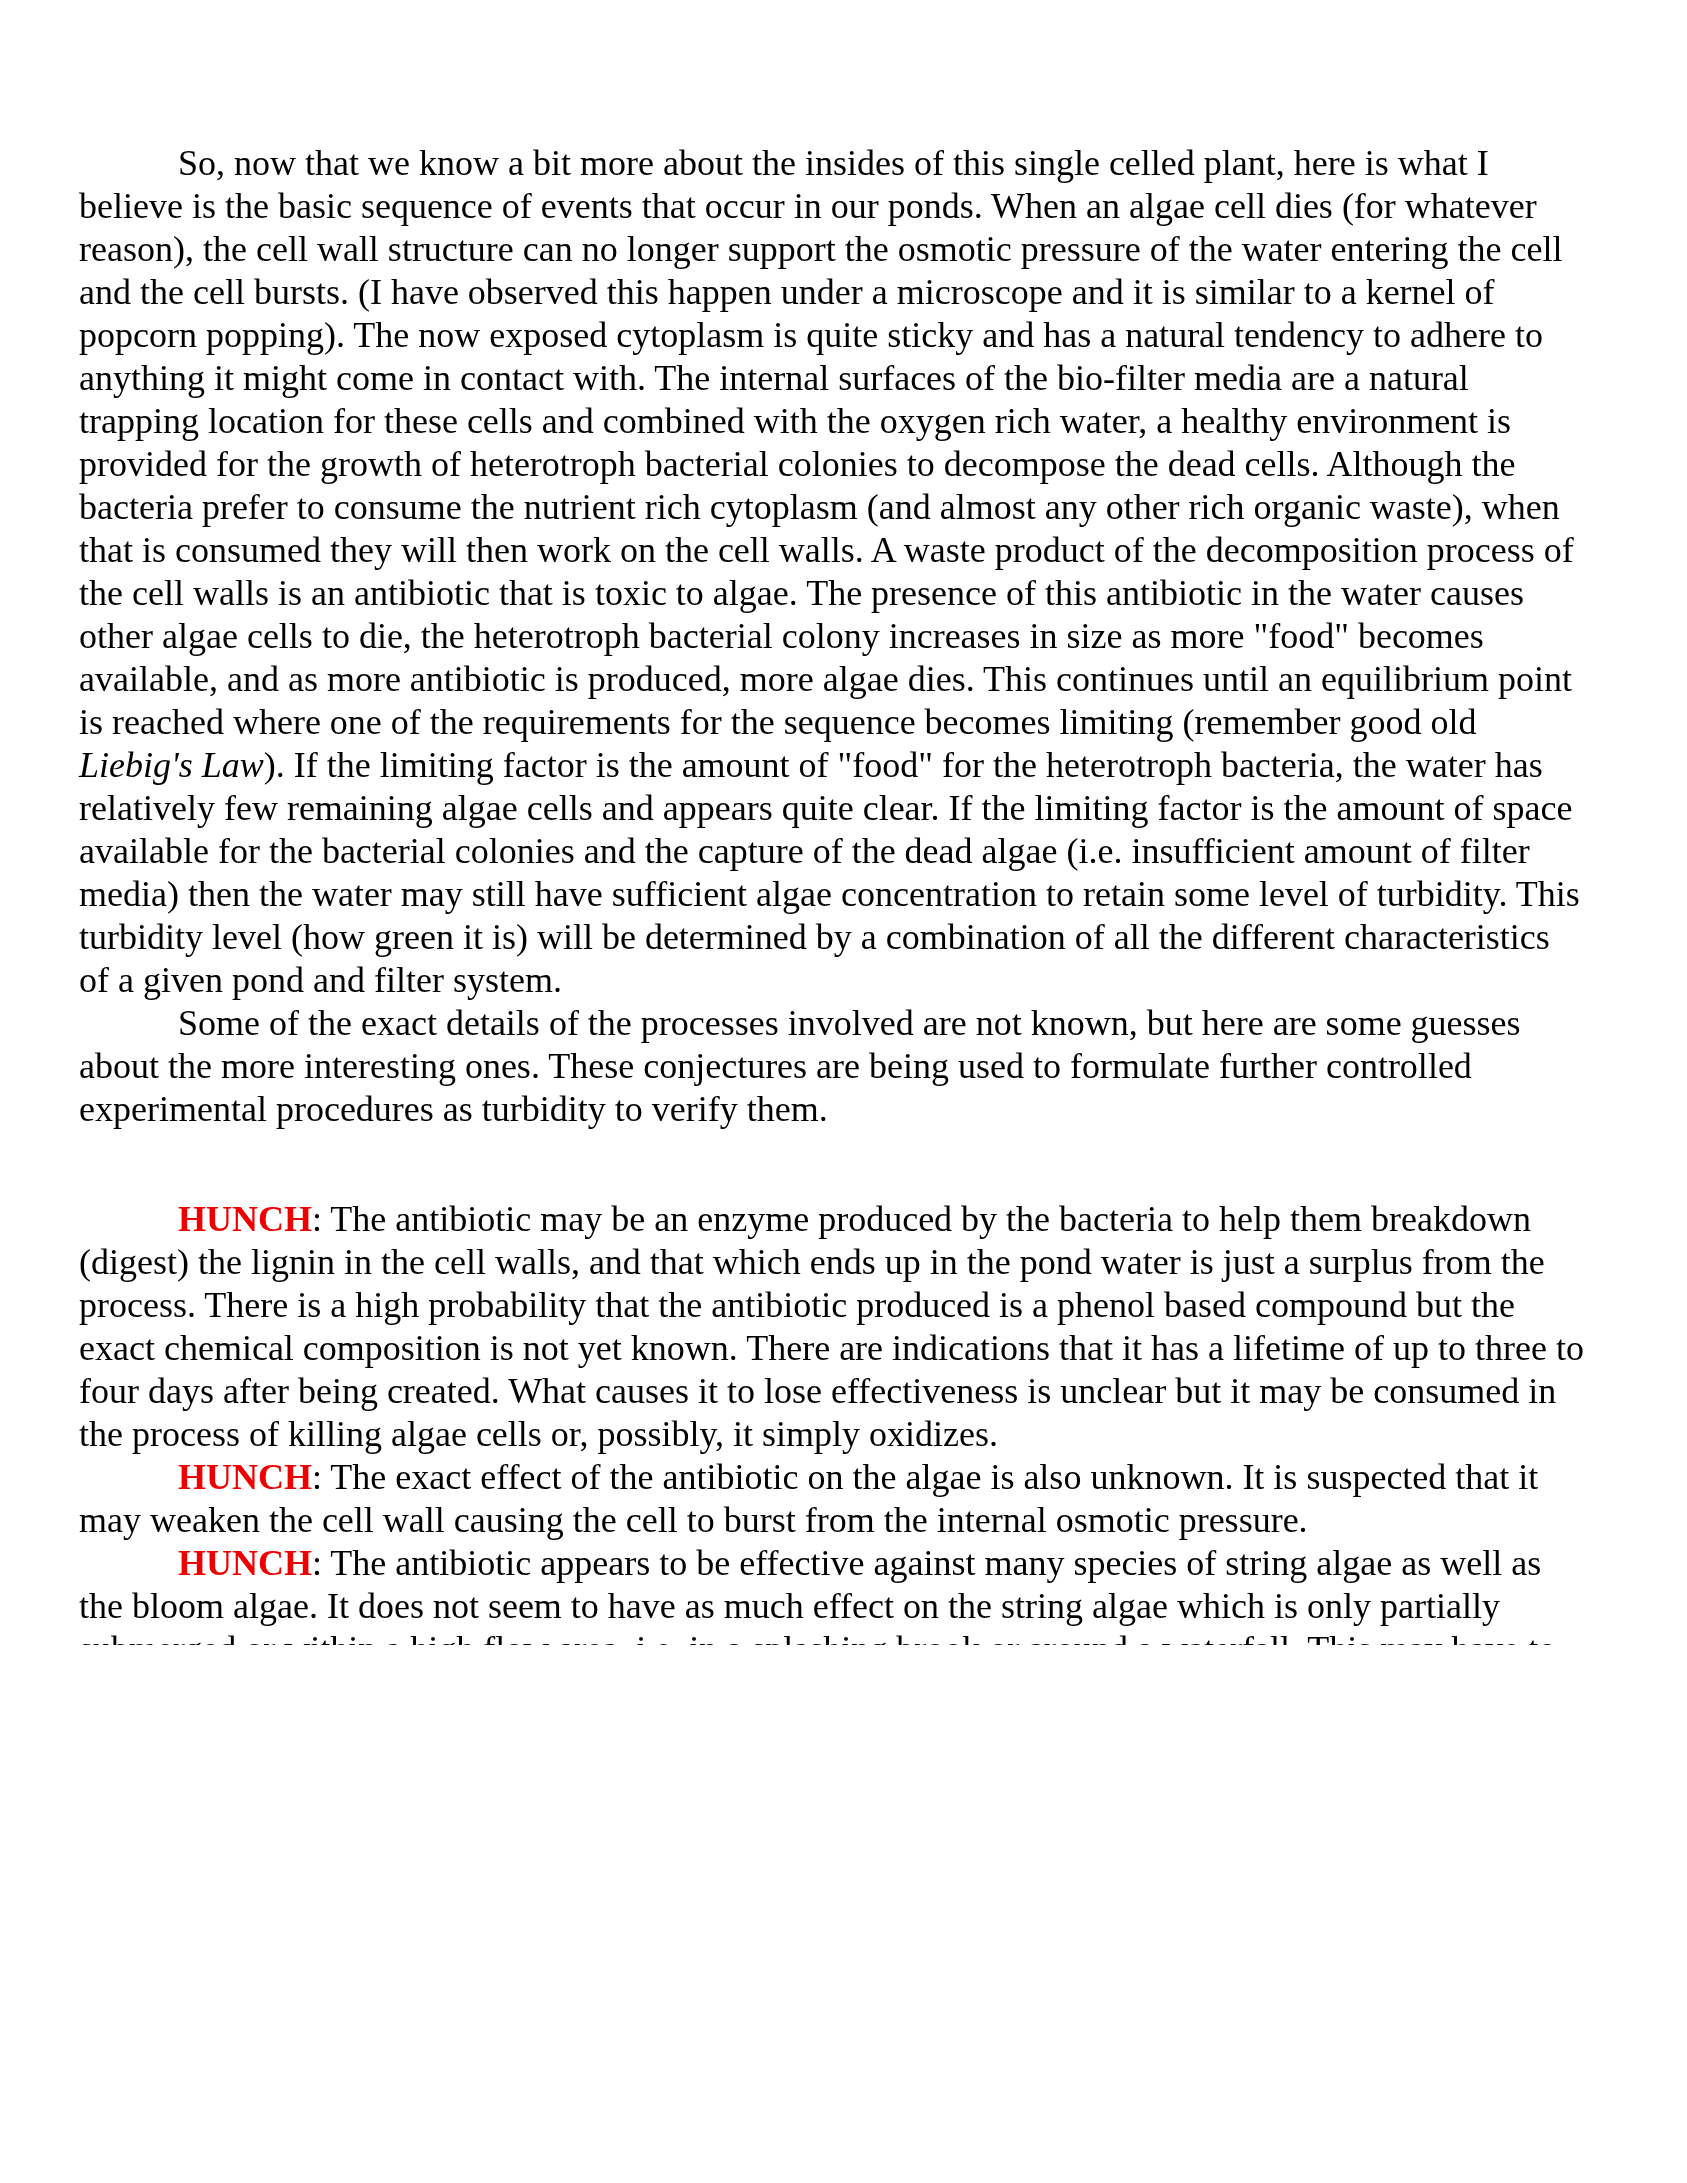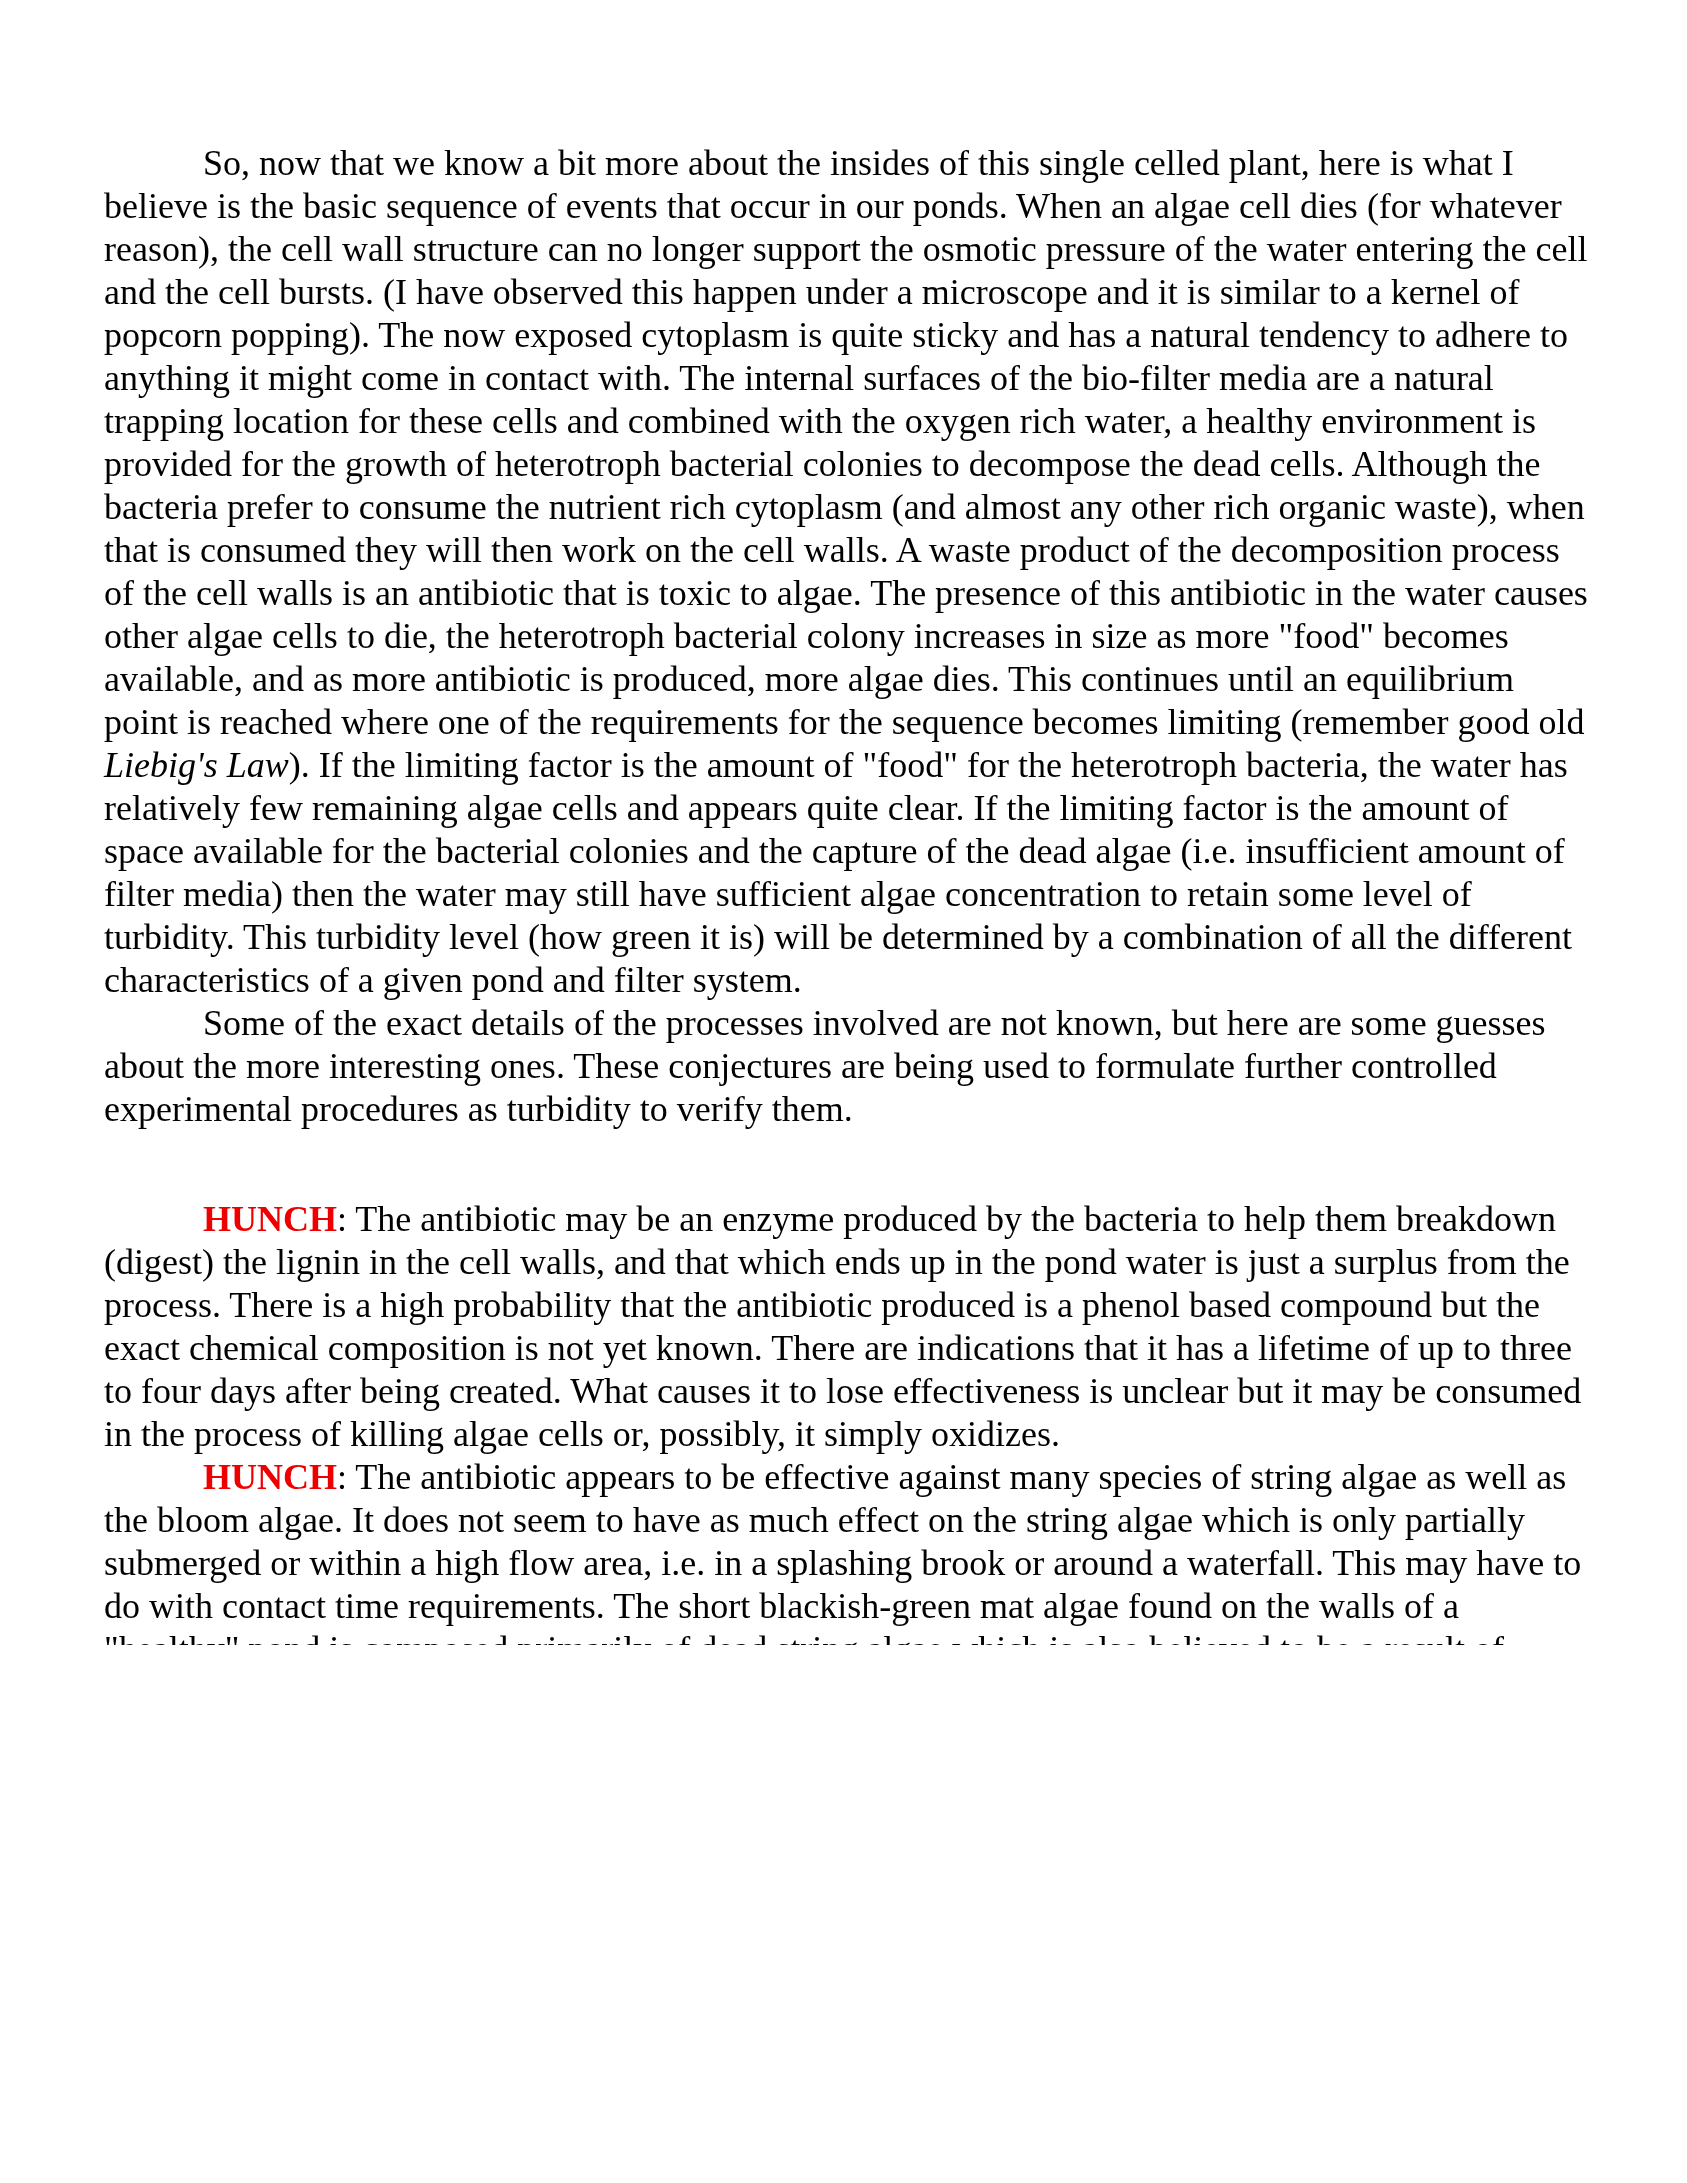--- a/index.html
+++ b/index.html
@@ -7,21 +7,21 @@
     padding: 0;
     background: #ffffff;
   }
   .page {
     position: relative;
     width: 1687px;
     height: 1645px;
     margin: 0 auto;
     background: #ffffff;
     box-sizing: border-box;
-    padding: 142px 99px 0 104px;
+    padding: 142px 99px 0 79px;
     overflow: hidden;
   }
   .doc-text {
     font-family: "Liberation Serif", "DejaVu Serif", serif;
     font-size: 36px;
     line-height: 43px;
     color: #000000;
     text-align: left;
   }
   .para {
@@ -39,16 +39,17 @@
   }
 </style>
 </head>
 <body>
 
 <main class="page">
   <article class="doc-text" id="paragraphs">
       <p class="para"><span>So, now that we know a bit more about the insides of this single celled plant, here is what I believe is the basic sequence of events that occur in our ponds. When an algae cell dies (for whatever reason), the cell wall structure can no longer support the osmotic pressure of the water entering the cell and the cell bursts. (I have observed this happen under a microscope and it is similar to a kernel of popcorn popping). The now exposed cytoplasm is quite sticky and has a natural tendency to adhere to anything it might come in contact with. The internal surfaces of the bio-filter media are a natural trapping location for these cells and combined with the oxygen rich water, a healthy environment is provided for the growth of heterotroph bacterial colonies to decompose the dead cells. Although the bacteria prefer to consume the nutrient rich cytoplasm (and almost any other rich organic waste), when that is consumed they will then work on the cell walls. A waste product of the decomposition process of the cell walls is an antibiotic that is toxic to algae. The presence of this antibiotic in the water causes other algae cells to die, the heterotroph bacterial colony increases in size as more "food" becomes available, and as more antibiotic is produced, more algae dies. This continues until an equilibrium point is reached where one of the requirements for the sequence becomes limiting (remember good old </span><span class="seg-italic">Liebig's Law</span><span>). If the limiting factor is the amount of "food" for the heterotroph bacteria, the water has relatively few remaining algae cells and appears quite clear. If the limiting factor is the amount of space available for the bacterial colonies and the capture of the dead algae (i.e. insufficient amount of filter media) then the water may still have sufficient algae concentration to retain some level of turbidity. This turbidity level (how green it is) will be determined by a combination of all the different characteristics of a given pond and filter system.</span></p>
       <p class="para"><span>Some of the exact details of the processes involved are not known, but here are some guesses about the more interesting ones. These conjectures are being used to formulate further controlled experimental procedures as turbidity to verify them.</span></p>
       <p class="para gap-before"><span class="seg-hunch-label" style="color: rgb(238, 0, 0);">HUNCH</span><span>: The antibiotic may be an enzyme produced by the bacteria to help them breakdown (digest) the lignin in the cell walls, and that which ends up in the pond water is just a surplus from the process. There is a high probability that the antibiotic produced is a phenol based compound but the exact chemical composition is not yet known. There are indications that it has a lifetime of up to three to four days after being created. What causes it to lose effectiveness is unclear but it may be consumed in the process of killing algae cells or, possibly, it simply oxidizes.</span></p>
+      <p class="para"><span class="seg-hunch-label" style="color: rgb(238, 0, 0);">HUNCH</span><span>: The exact effect of the antibiotic on the algae is also unknown. It is suspected that it may weaken the cell wall causing the cell to burst from the internal osmotic pressure.</span></p>
       <p class="para"><span class="seg-hunch-label" style="color: rgb(238, 0, 0);">HUNCH</span><span>: The antibiotic appears to be effective against many species of string algae as well as the bloom algae. It does not seem to have as much effect on the string algae which is only partially submerged or within a high flow area, i.e. in a splashing brook or around a waterfall. This may have to do with contact time requirements. The short blackish-green mat algae found on the walls of a "healthy" pond is composed primarily of dead string algae which is also believed to be a result of control by the antibiotic. Further, this mat area may also be providing a portion of the antibiotic as it is being broken down by the heterotroph bacteria.</span></p>
     </article>
 </main>
 
 
 </body></html>

